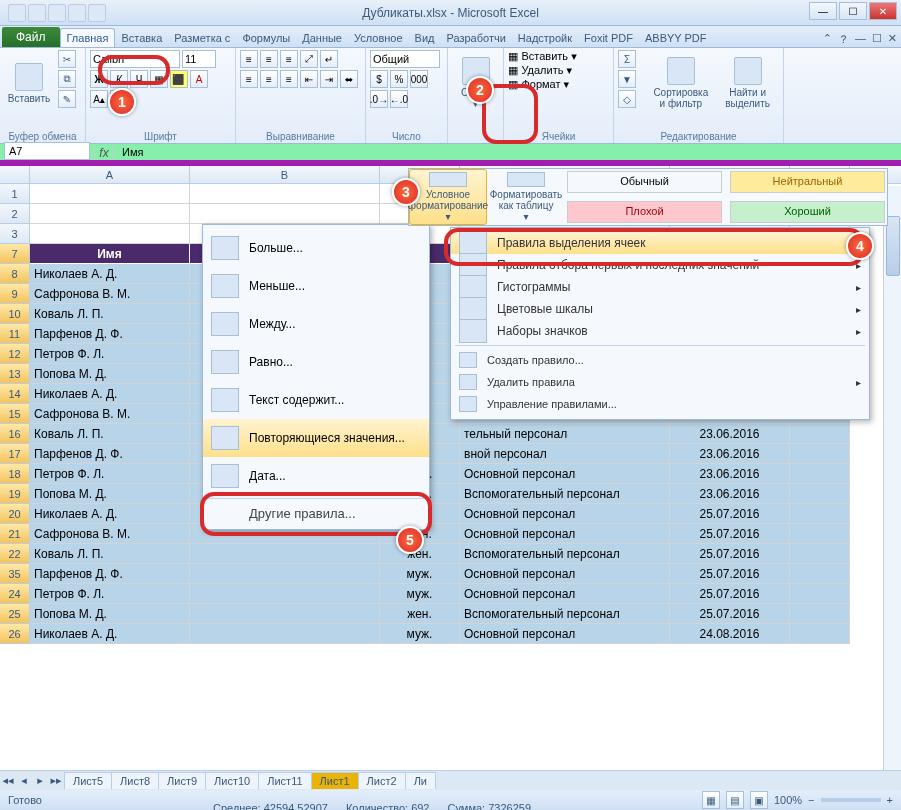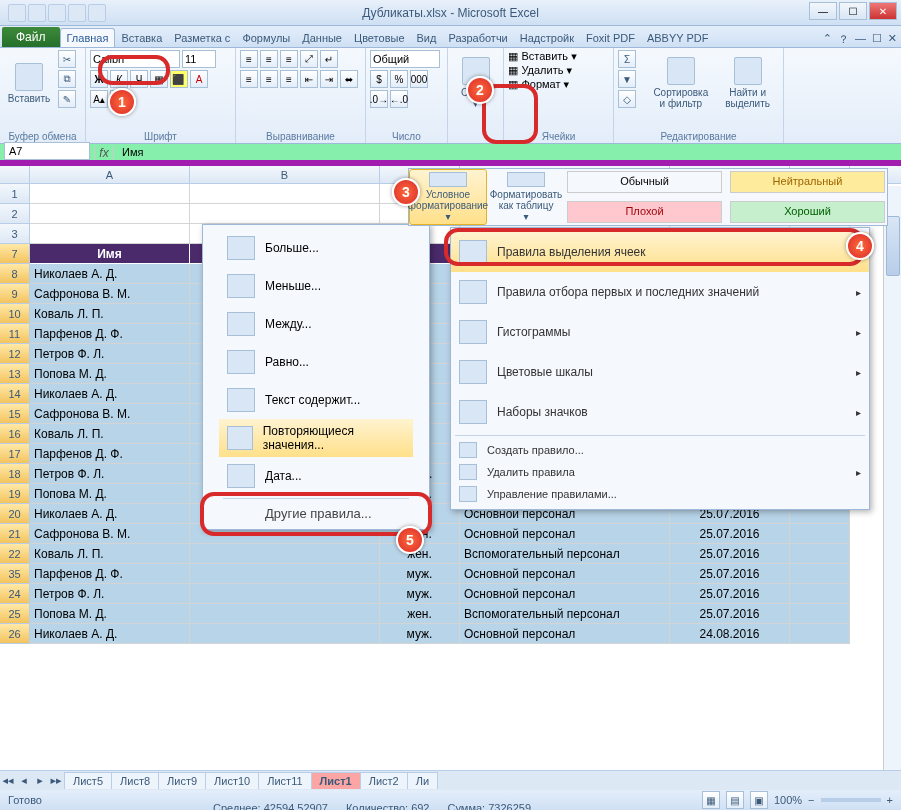--- a/index.html
+++ b/index.html
@@ -58,44 +58,44 @@
 
 
 .styles-gallery { position:absolute; top:168px; left:408px; width:480px; height:58px; background:#f5f9fe; border:1px solid #9db8d9; z-index:30; display:flex; }
 .gal-btn { display:flex; flex-direction:column; align-items:center; width:78px; font-size:10px; color:#3b5a7a; padding:2px; border:1px solid transparent; }
 .gal-btn.hl { background:linear-gradient(#fff3d0,#ffe08a); border:1px solid #e6b324; border-radius:3px; }
 .gal-ico { width:38px; height:30px; background:#d8e6f5; border:1px solid #a8bfd8; margin-bottom:2px; }
 .style-cells { flex:1; display:grid; grid-template-columns:1fr 1fr; gap:8px; padding:2px; }
 .style-cell { border:1px solid #ccc; font-size:11px; text-align:center; padding:3px; }
 
 .cf-menu { position:absolute; top:227px; left:450px; width:420px; background:#f5f9fe; border:1px solid #9db8d9; box-shadow:2px 2px 6px rgba(0,0,0,0.3); z-index:25; padding:4px 0; }
-.cf-item { display:flex; align-items:center; height:40px; font-size:12px; color:#333; padding:0 8px; position:relative; }
+.cf-item { display:flex; align-items:center; height:22px; font-size:12px; color:#333; padding:0 8px; position:relative; }
 .cf-item .mico { width:28px; height:24px; background:#d8e6f5; border:1px solid #a8bfd8; margin-right:10px; }
 .cf-item.hl { background:linear-gradient(#fff3d0,#ffe08a); }
 .cf-item .arrow { position:absolute; right:8px; font-size:10px; }
 .cf-sep { height:1px; background:#c4d5ea; margin:3px 4px; }
 .cf-item.small { height:22px; font-size:11px; }
 .cf-item.small .mico{width:18px;height:16px;}
 
-.sub-menu { position:absolute; top:224px; left:202px; width:228px; background:#f5f9fe; border:1px solid #9db8d9; box-shadow:2px 2px 6px rgba(0,0,0,0.3); z-index:26; padding:4px 16px; }
+.sub-menu { position:absolute; top:224px; left:202px; width:228px; background:#f5f9fe; border:1px solid #9db8d9; box-shadow:2px 2px 6px rgba(0,0,0,0.3); z-index:26; padding:4px 0; }
 .sub-item { display:flex; align-items:center; height:38px; font-size:12px; padding:0 8px; }
 .sub-item .mico { width:28px; height:24px; background:#d8e6f5; border:1px solid #a8bfd8; margin-right:10px; }
 .sub-item.hl { background:linear-gradient(#fff3d0,#ffe08a); }
 .sub-sep { height:1px; background:#c4d5ea; margin:3px 4px; }
 .sub-small { font-size:13px; padding:4px 8px 4px 46px; color:#444; }
 
 
 .callout { position:absolute; border:4px solid #d82a2a; border-radius:14px; z-index:50; pointer-events:none; }
 .badge { position:absolute; width:28px; height:28px; border-radius:50%; background:radial-gradient(#ff6a3a,#d82a2a); color:#fff; font-weight:bold; font-size:14px; display:flex; align-items:center; justify-content:center; z-index:55; border:2px solid #fff; box-shadow:0 0 4px rgba(0,0,0,0.4); }
 
 
 .sheettabs { position:absolute; bottom:20px; left:0; right:0; height:20px; background:#dde8f5; display:flex; align-items:center; font-size:11px; border-top:1px solid #b8cde8; }
 .navbtn { width:16px; text-align:center; color:#3b5a7a; }
 .stab { padding:2px 8px; background:#eef4fb; border:1px solid #b8cde8; border-bottom:none; margin-right:-1px; color:#3b5a7a; }
-.stab.active { background:#fca5a5; font-weight:bold; }
+.stab.active { background:#eab308; font-weight:normal; }
 .status { position:absolute; bottom:0; left:0; right:0; height:20px; background:linear-gradient(#e4eefb,#cfe0f4); display:flex; align-items:center; font-size:11px; color:#3b5a7a; padding:0 8px; justify-content:space-between; }
 .status .agg { display:flex; gap:18px;margin-top:16px; }
 .vscroll { position:absolute; right:0; top:186px; bottom:40px; width:18px; background:#eef4fb; border-left:1px solid #ccc; }
 .vthumb { position:absolute; top:30px; width:14px; left:2px; height:60px; background:linear-gradient(#d8e6f5,#b8cde8); border:1px solid #9db8d9; border-radius:2px; }
 </style>
 </head>
 <body>
 
 <div class="titlebar">
   <div class="qat">
@@ -113,21 +113,21 @@
   </div>
 </div>
 
 <div class="ribbon-tabs">
   <div class="file-tab">Файл</div>
   <div class="rtab active">Главная</div>
   <div class="rtab">Вставка</div>
   <div class="rtab">Разметка с</div>
   <div class="rtab">Формулы</div>
   <div class="rtab">Данные</div>
-  <div class="rtab">Цветовые</div>
+  <div class="rtab">Условное</div>
   <div class="rtab">Вид</div>
   <div class="rtab">Разработчи</div>
   <div class="rtab">Надстройк</div>
   <div class="rtab">Foxit PDF</div>
   <div class="rtab">ABBYY PDF</div>
   <div class="rtab-right">
     <span>⌃</span>
     <span>？</span>
     <span>—</span>
     <span>☐</span>

